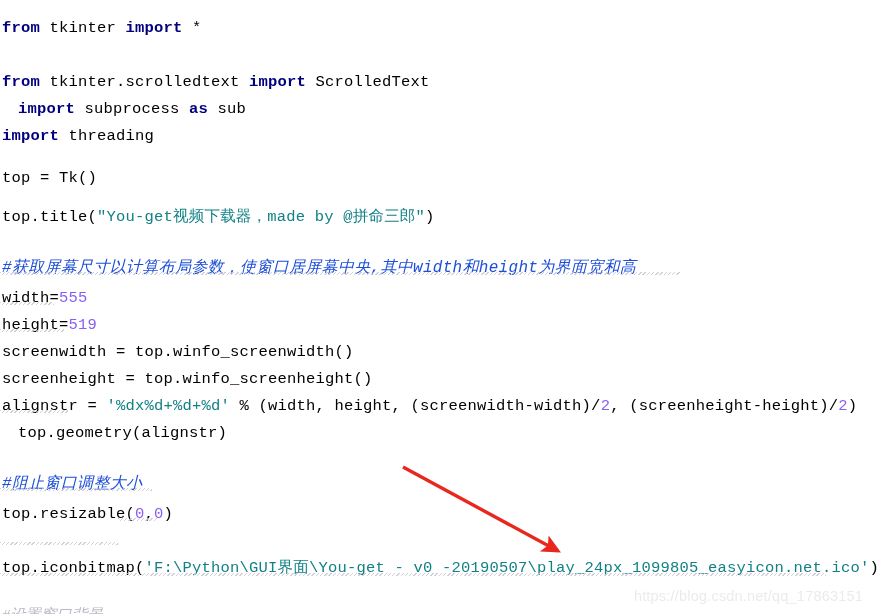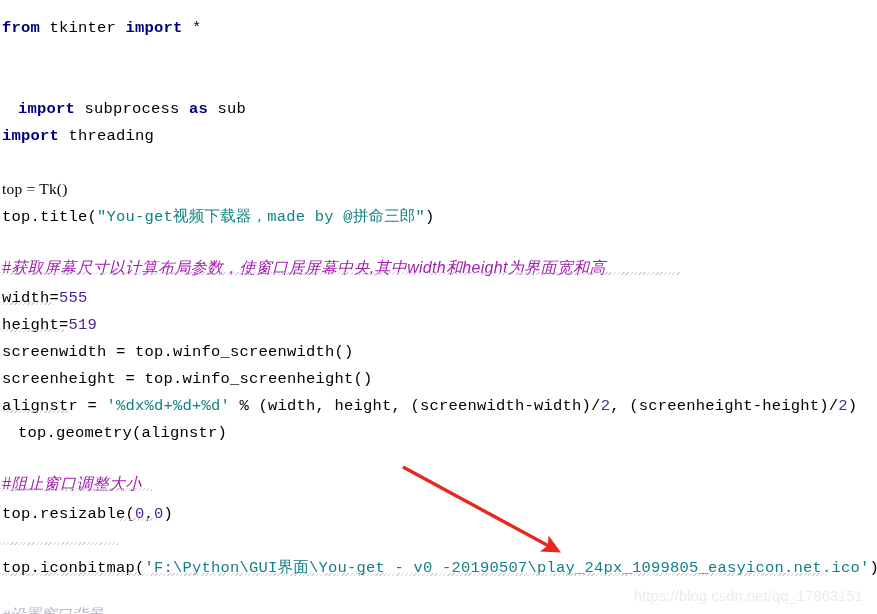--- a/index.html
+++ b/index.html
@@ -38,29 +38,29 @@
 
   
   .kw {
     color: #000080;
     font-weight: bold;
   }
   .str {
     color: #128186;
   }
   .num {
-    color: #4c1d95;
+    color: #8b5cf6;
   }
   .plain {
     color: #000000;
   }
   .cmt {
-    color: #a21caf;
+    color: #1d4ed8;
     font-style: italic;
-    font-family: Liberation Sans, sans-serif;
+    font-family: Liberation Mono, monospace;
     font-size: 16px;
     letter-spacing: 0.3px;
   }
 
   
   .squiggle {
     position: absolute;
     height: 3px;
     background-image:
       repeating-linear-gradient(135deg,
@@ -105,23 +105,24 @@
     color: #b9b9c6;
     font-style: italic;
     font-family: "Liberation Serif", "DejaVu Serif", serif;
   }
 </style>
 </head>
 <body>
 
 <div id="code-area">
     <div class="code-line" style="top: 18px;"><span class="kw">from</span><span class="plain"> tkinter </span><span class="kw">import</span><span class="plain"> *</span></div>
+    <div class="code-line" style="top: 72px;"><span class="kw">from</span><span class="plain"> tkinter.scrolledtext </span><span class="kw">import</span><span class="plain"> ScrolledText</span></div>
     <div class="code-line" style="top: 99px; margin-left: 16px;"><span class="kw">import</span><span class="plain"> subprocess </span><span class="kw">as</span><span class="plain"> sub</span></div>
     <div class="code-line" style="top: 126px;"><span class="kw">import</span><span class="plain"> threading</span></div>
-    <div class="code-line" style="top: 179px; font-family: Liberation Serif, serif;"><span class="plain">top = Tk()</span></div>
+    <div class="code-line" style="top: 168px;"><span class="plain">top = Tk()</span></div>
     <div class="code-line" style="top: 207px;"><span class="plain">top.title(</span><span class="str">"You-get视频下载器，made by @拼命三郎"</span><span class="plain">)</span></div>
     <div class="code-line" style="top: 258px;"><span class="cmt">#获取屏幕尺寸以计算布局参数，使窗口居屏幕中央,其中width和height为界面宽和高</span></div>
     <div class="code-line" style="top: 288px;"><span class="plain">width=</span><span class="num">555</span></div>
     <div class="code-line" style="top: 315px;"><span class="plain">height=</span><span class="num">519</span></div>
     <div class="code-line" style="top: 342px;"><span class="plain">screenwidth = top.winfo_screenwidth()</span></div>
     <div class="code-line" style="top: 369px;"><span class="plain">screenheight = top.winfo_screenheight()</span></div>
     <div class="code-line" style="top: 396px;"><span class="plain">alignstr = </span><span class="str">'%dx%d+%d+%d'</span><span class="plain"> % (width, height, (screenwidth-width)/</span><span class="num">2</span><span class="plain">, (screenheight-height)/</span><span class="num">2</span><span class="plain">)</span></div>
     <div class="code-line" style="top: 423px; margin-left: 16px;"><span class="plain">top.geometry(alignstr)</span></div>
     <div class="code-line" style="top: 474px;"><span class="cmt">#阻止窗口调整大小</span></div>
     <div class="code-line" style="top: 504px;"><span class="plain">top.resizable(</span><span class="num">0</span><span class="plain">,</span><span class="num">0</span><span class="plain">)</span></div>

